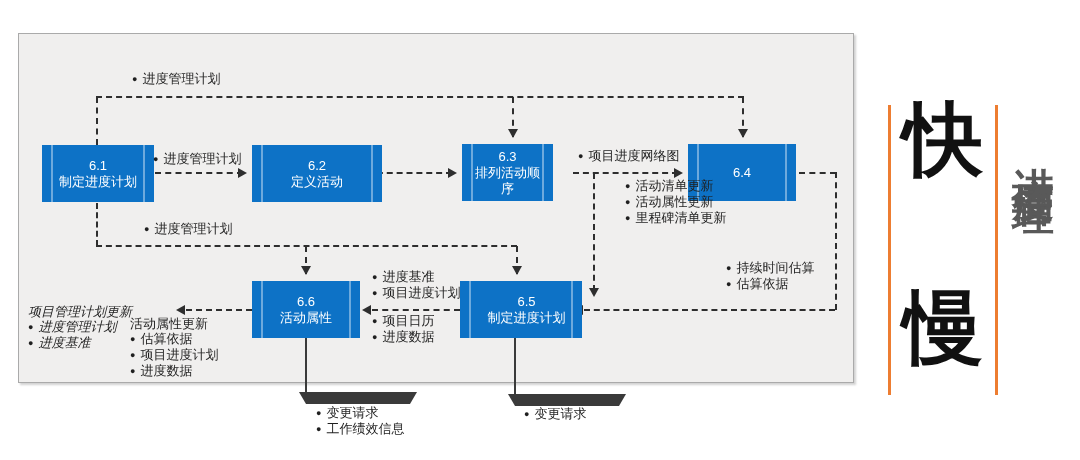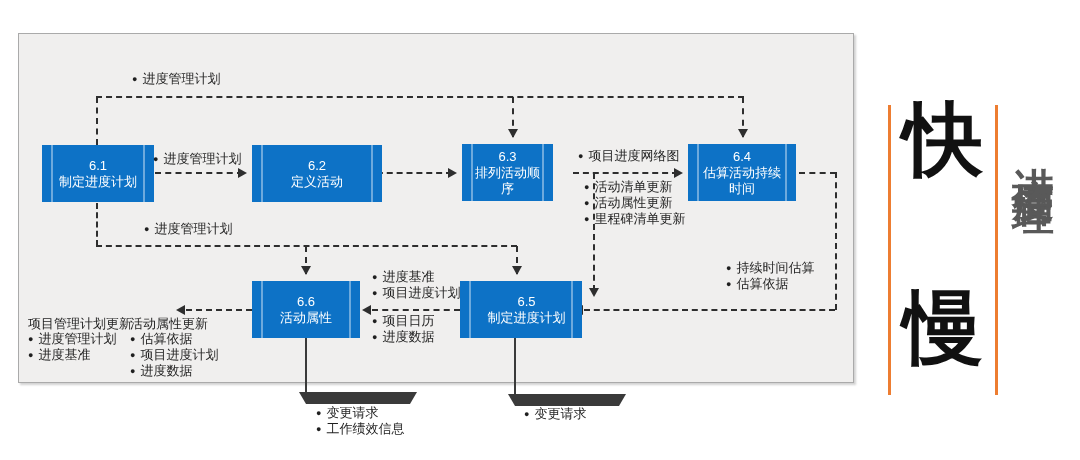--- a/index.html
+++ b/index.html
@@ -88,21 +88,20 @@
   <div class="pbox" style="left:252px;top:145px;width:130px;">
     <span class="pnum">6.2</span>
     <span class="pname">定义活动</span>
   </div>
   <div class="pbox" style="left:462px;top:144px;width:91px;">
     <span class="pnum">6.3</span>
     <span class="pname">排列活动顺序</span>
   </div>
   <div class="pbox" style="left:688px;top:144px;width:108px;">
     <span class="pnum">6.4</span>
-    <span class="pname">估算活动持续时间</span>
   </div>
   <div class="pbox" style="left:460px;top:281px;width:111px;padding-left:11px;">
     <span class="pnum">6.5</span>
     <span class="pname">制定进度计划</span>
   </div>
   <div class="pbox" style="left:252px;top:281px;width:108px;">
     <span class="pnum">6.6</span>
     <span class="pname">活动属性</span>
   </div>
 
@@ -111,38 +110,38 @@
   </div>
   <div class="lbl" style="left:153px;top:151px;">
     <div class="li">进度管理计划</div>
   </div>
   <div class="lbl" style="left:144px;top:221px;">
     <div class="li">进度管理计划</div>
   </div>
   <div class="lbl" style="left:578px;top:148px;">
     <div class="li">项目进度网络图</div>
   </div>
-  <div class="lbl" style="left:584px;top:179px;">
+  <div class="lbl" style="left:625px;top:179px;font-family:Liberation Mono, monospace;">
     <div class="li">活动清单更新</div>
     <div class="li">活动属性更新</div>
     <div class="li">里程碑清单更新</div>
   </div>
   <div class="lbl" style="left:726px;top:260px;">
     <div class="li">持续时间估算</div>
     <div class="li">估算依据</div>
   </div>
   <div class="lbl" style="left:372px;top:269px;">
     <div class="li">进度基准</div>
     <div class="li">项目进度计划</div>
   </div>
   <div class="lbl" style="left:372px;top:313px;">
     <div class="li">项目日历</div>
     <div class="li">进度数据</div>
   </div>
-  <div class="lbl" style="left:28px;top:316px;">
+  <div class="lbl" style="left:28px;top:304px;font-style:italic;">
     <div class="lh">项目管理计划更新</div>
     <div class="li">进度管理计划</div>
     <div class="li">进度基准</div>
   </div>
   <div class="lbl" style="left:130px;top:316px;">
     <div class="lh">活动属性更新</div>
     <div class="li">估算依据</div>
     <div class="li">项目进度计划</div>
     <div class="li">进度数据</div>
   </div>

